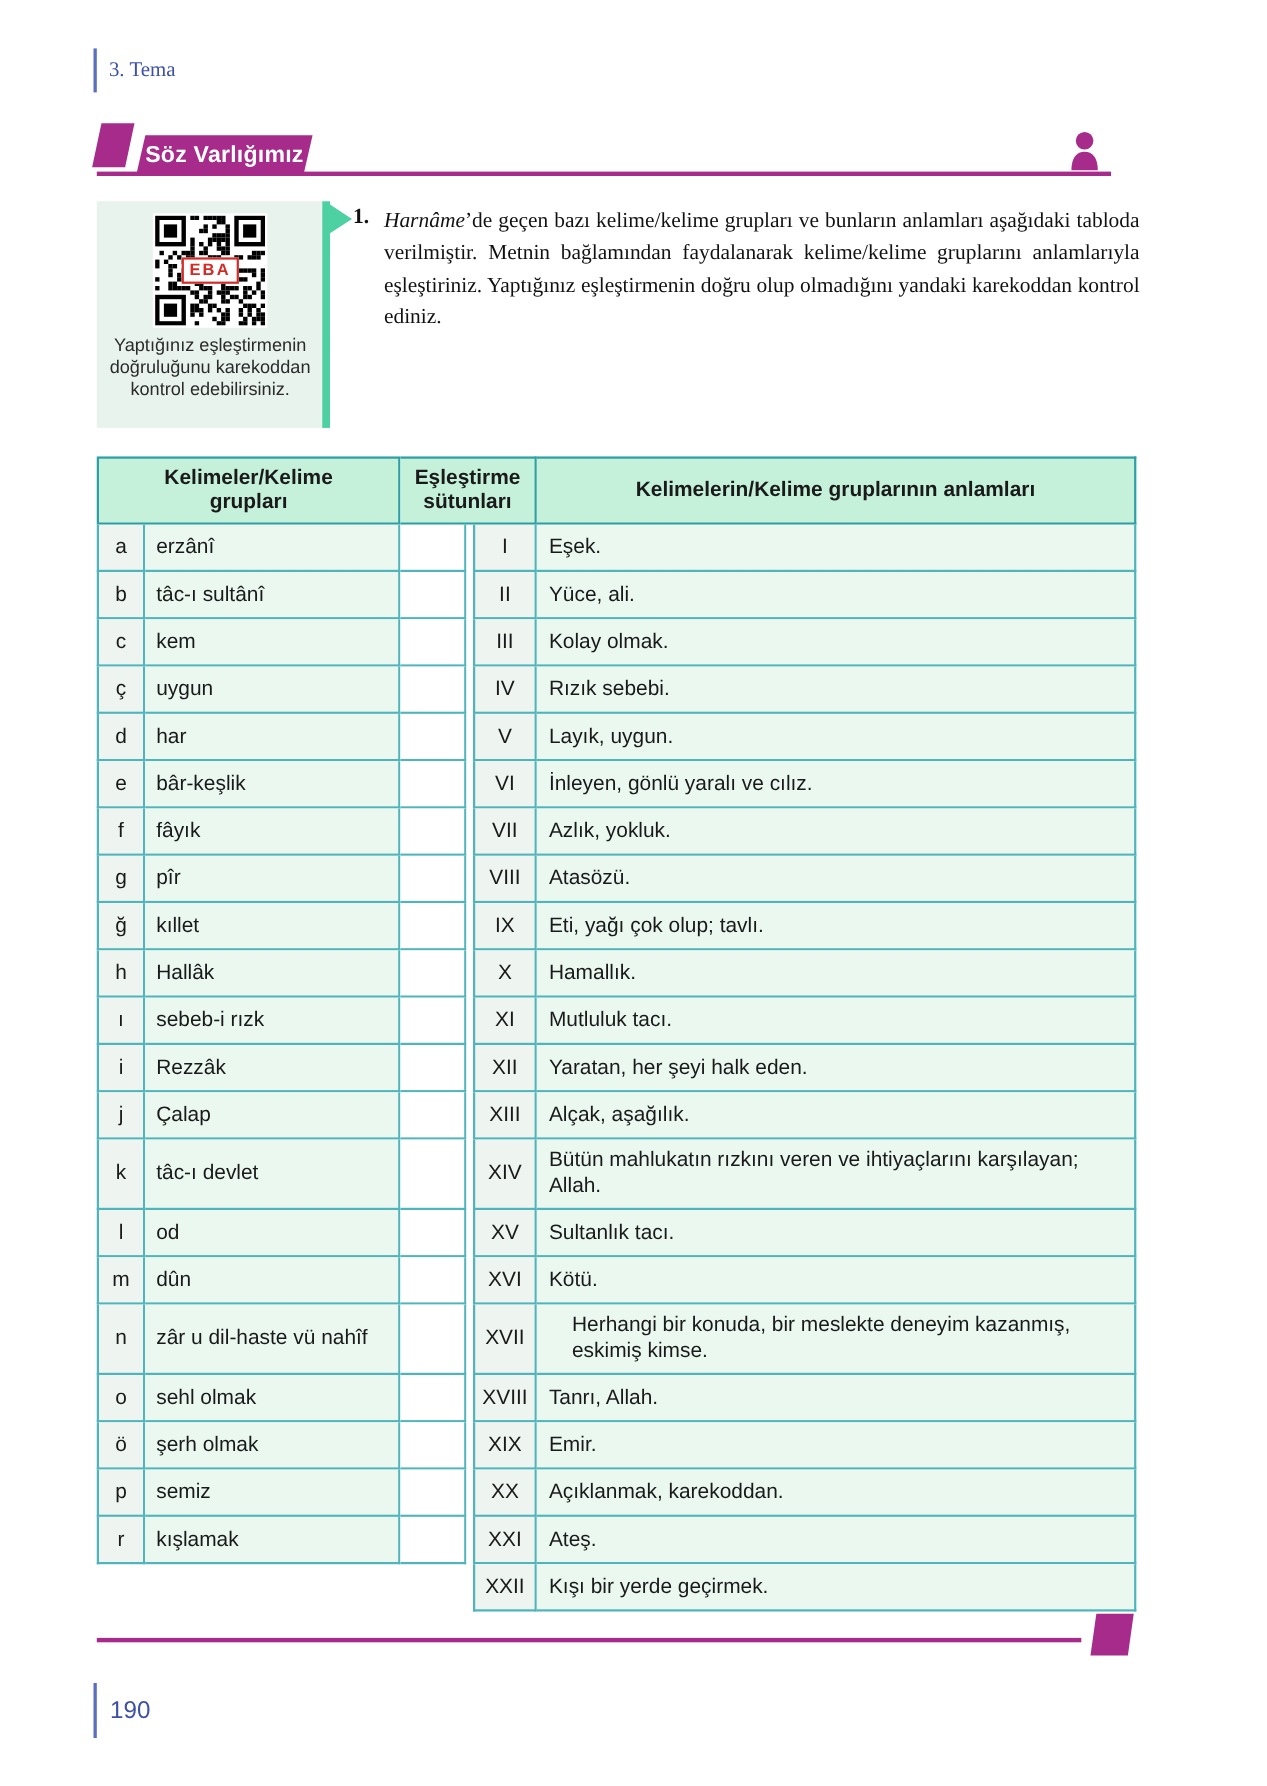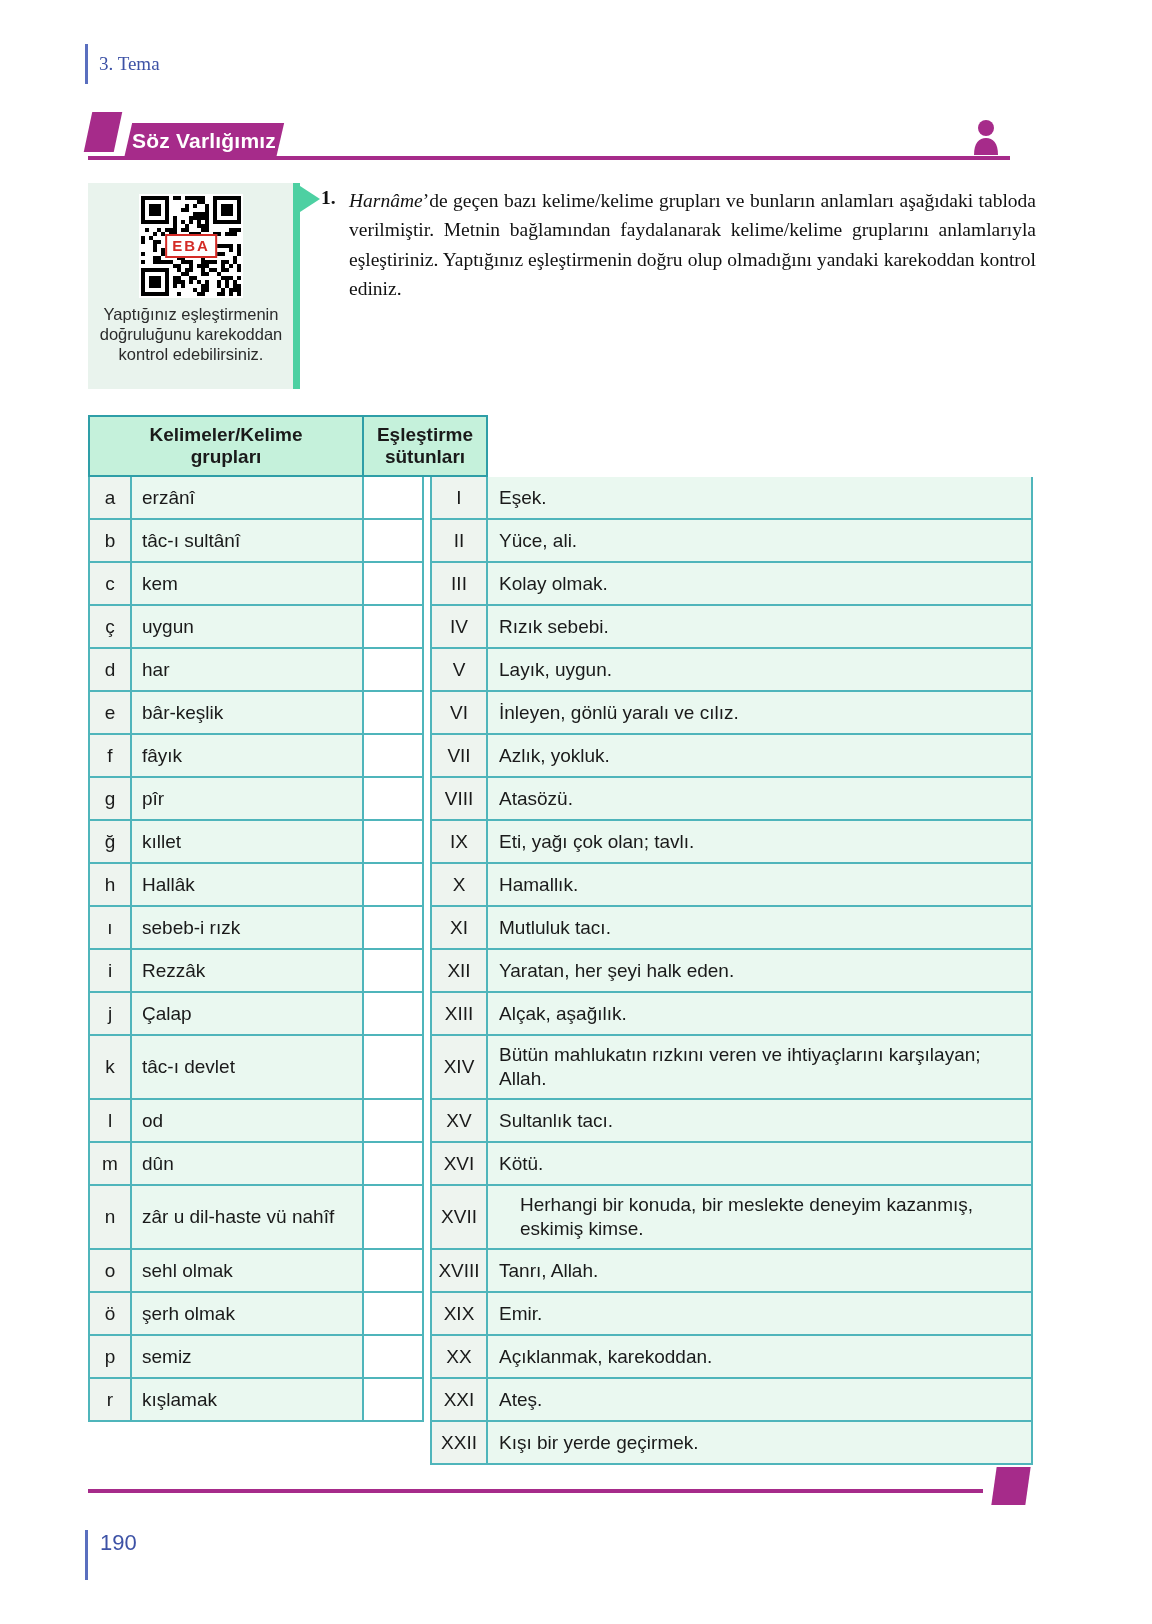--- a/index.html
+++ b/index.html
@@ -97,21 +97,21 @@
   .c-roman  { background:#EEF4EF; border-left:2px solid #4FB5BB; border-right:2px solid #4FB5BB; justify-content:center; }
   .c-meaning{ background:#EAF8F0; border-right:2px solid #4FB5BB; padding-left:11px; padding-right:8px; line-height:1.25; }
   .ghost { background:transparent !important; border:none !important; }
 
   
   .bottom-rule { position:absolute; left:88px; top:1489px; width:895px; height:4px; background:#A62B8A; }
   .bottom-block {
     position:absolute; left:994px; top:1467px; width:34px; height:38px;
     background:#A62B8A; transform:skewX(-8deg);
   }
-  .pagenum-wrap { position:absolute; left:85px; top:1530px; display:flex; }
+  .pagenum-wrap { position:absolute; left:85px; top:1530px; display:flex; align-items:center; }
   .pagenum-bar { width:3px; height:50px; background:#5A6FBF; margin-right:12px; }
   .pagenum { font-size:22px; color:#3D52A6; }
 </style>
 </head>
 <body>
 
 <div class="page">
 
   <div class="theme-wrap">
     <div class="theme-bar"></div>
@@ -344,20 +344,23 @@
   <div class="exercise-number">1.</div>
   <div class="exercise-text"><span class="ital">Harnâme</span><span>’de geçen bazı kelime/kelime grupları ve bunların anlamları aşağıdaki tabloda verilmiştir. Metnin bağlamından faydalanarak kelime/kelime gruplarını anlamlarıyla eşleştiriniz. Yaptığınız eşleştirmenin doğru olup olmadığını yandaki karekoddan kontrol ediniz.</span></div>
 
   <div class="vocab-table" id="vocab-table" style="grid-template-rows: 62px 43px 43px 43px 43px 43px 43px 43px 43px 43px 43px 43px 43px 43px 64px 43px 43px 64px 43px 43px 43px 43px 43px;">
     <div class="hc hc-a">
         <span>Kelimeler/Kelime grupları</span>
       </div>
     <div class="hc hc-b">
         <span>Eşleştirme sütunları</span>
       </div>
+    <div class="hc hc-c">
+        <span>Kelimelerin/Kelime gruplarının anlamları</span>
+      </div>
   <div class="cell c-letter" style="grid-row: 2;">a</div>
       <div class="cell c-word" style="grid-row: 2;">erzânî</div>
       <div class="cell c-blank" style="grid-row: 2;"></div>
       <div class="cell c-gap " style="grid-row: 2; border: none;"></div>
       <div class="cell c-roman" style="grid-row: 2;">I</div>
       <div class="cell c-meaning" style="grid-row: 2;">Eşek.</div>
       <div class="cell c-letter" style="grid-row: 3;">b</div>
       <div class="cell c-word" style="grid-row: 3;">tâc-ı sultânî</div>
       <div class="cell c-blank" style="grid-row: 3;"></div>
       <div class="cell c-gap " style="grid-row: 3; border: none;"></div>
@@ -397,21 +400,21 @@
       <div class="cell c-word" style="grid-row: 9;">pîr</div>
       <div class="cell c-blank" style="grid-row: 9;"></div>
       <div class="cell c-gap " style="grid-row: 9; border: none;"></div>
       <div class="cell c-roman" style="grid-row: 9;">VIII</div>
       <div class="cell c-meaning" style="grid-row: 9;">Atasözü.</div>
       <div class="cell c-letter" style="grid-row: 10;">ğ</div>
       <div class="cell c-word" style="grid-row: 10;">kıllet</div>
       <div class="cell c-blank" style="grid-row: 10;"></div>
       <div class="cell c-gap " style="grid-row: 10; border: none;"></div>
       <div class="cell c-roman" style="grid-row: 10;">IX</div>
-      <div class="cell c-meaning" style="grid-row: 10;">Eti, yağı çok olan; tavlı.</div>
+      <div class="cell c-meaning" style="grid-row: 10;">Eti, yağı çok olup; tavlı.</div>
       <div class="cell c-letter" style="grid-row: 11;">h</div>
       <div class="cell c-word" style="grid-row: 11;">Hallâk</div>
       <div class="cell c-blank" style="grid-row: 11;"></div>
       <div class="cell c-gap " style="grid-row: 11; border: none;"></div>
       <div class="cell c-roman" style="grid-row: 11;">X</div>
       <div class="cell c-meaning" style="grid-row: 11;">Hamallık.</div>
       <div class="cell c-letter" style="grid-row: 12;">ı</div>
       <div class="cell c-word" style="grid-row: 12;">sebeb-i rızk</div>
       <div class="cell c-blank" style="grid-row: 12;"></div>
       <div class="cell c-gap " style="grid-row: 12; border: none;"></div>

